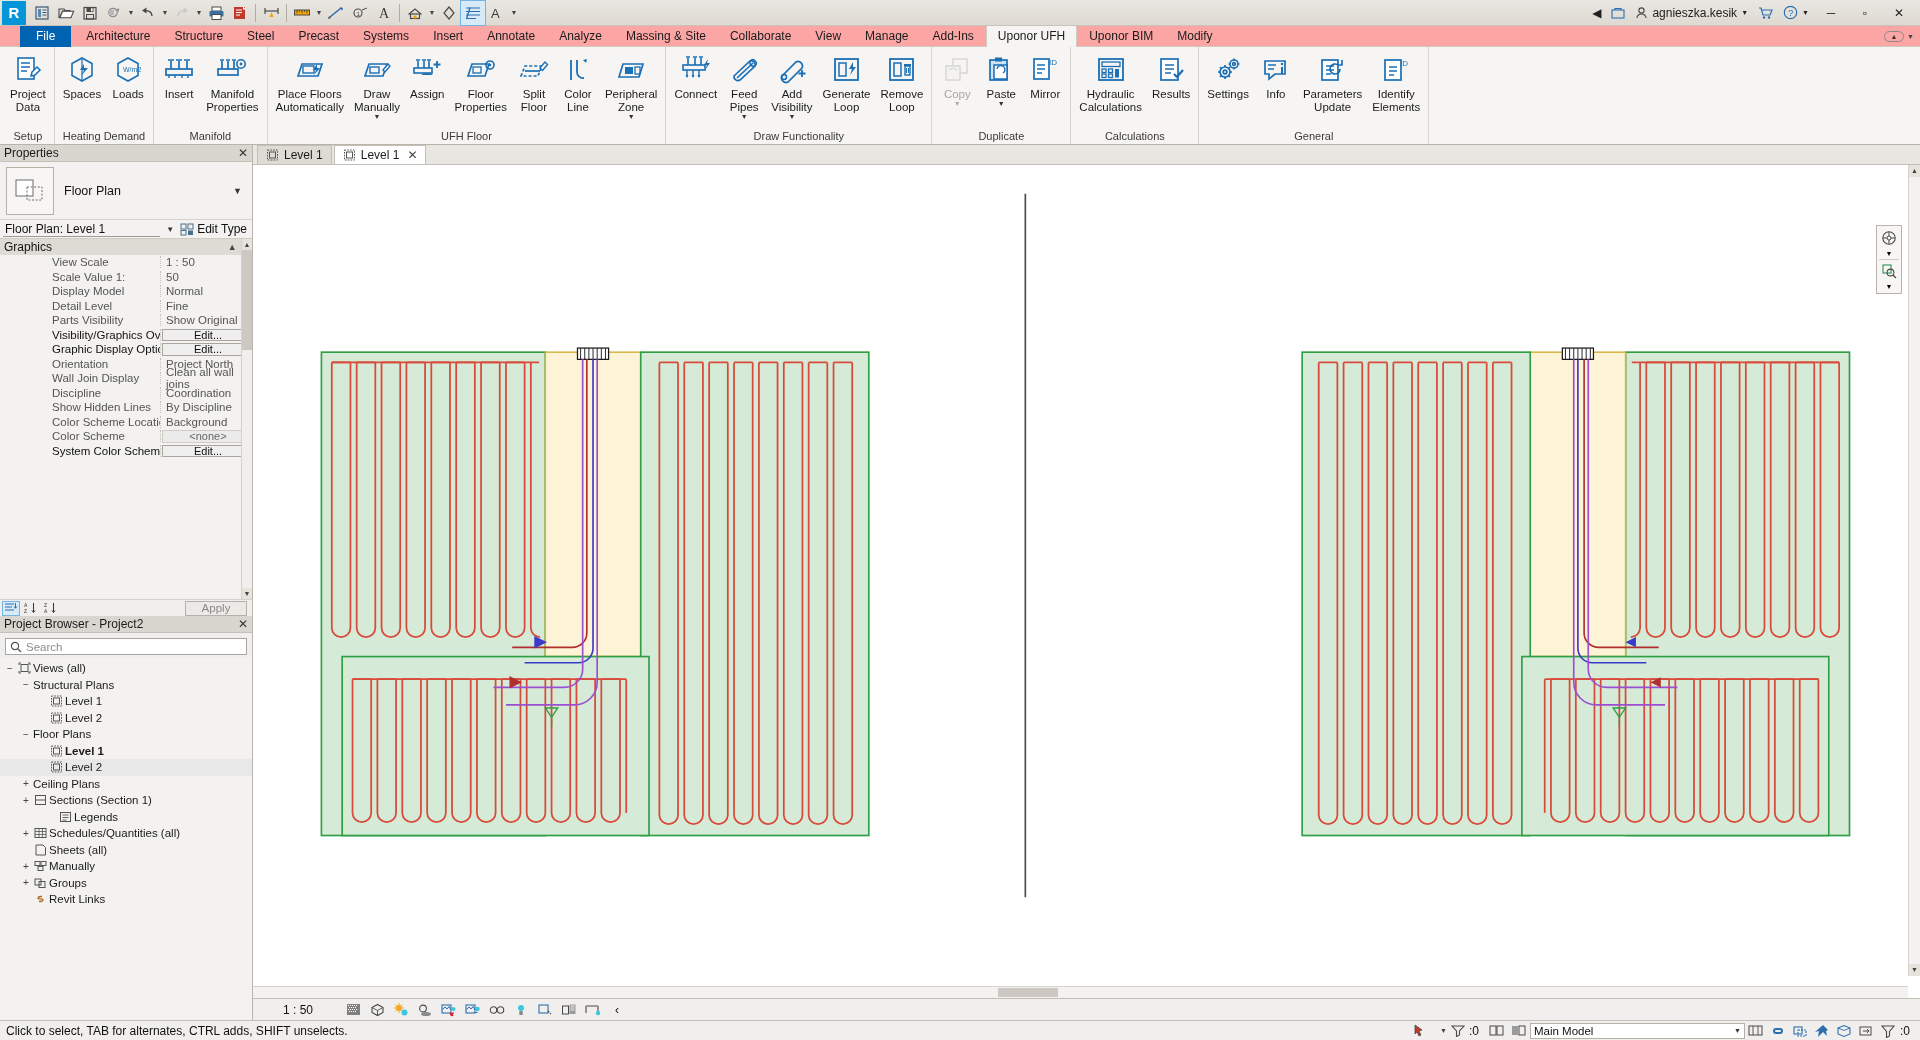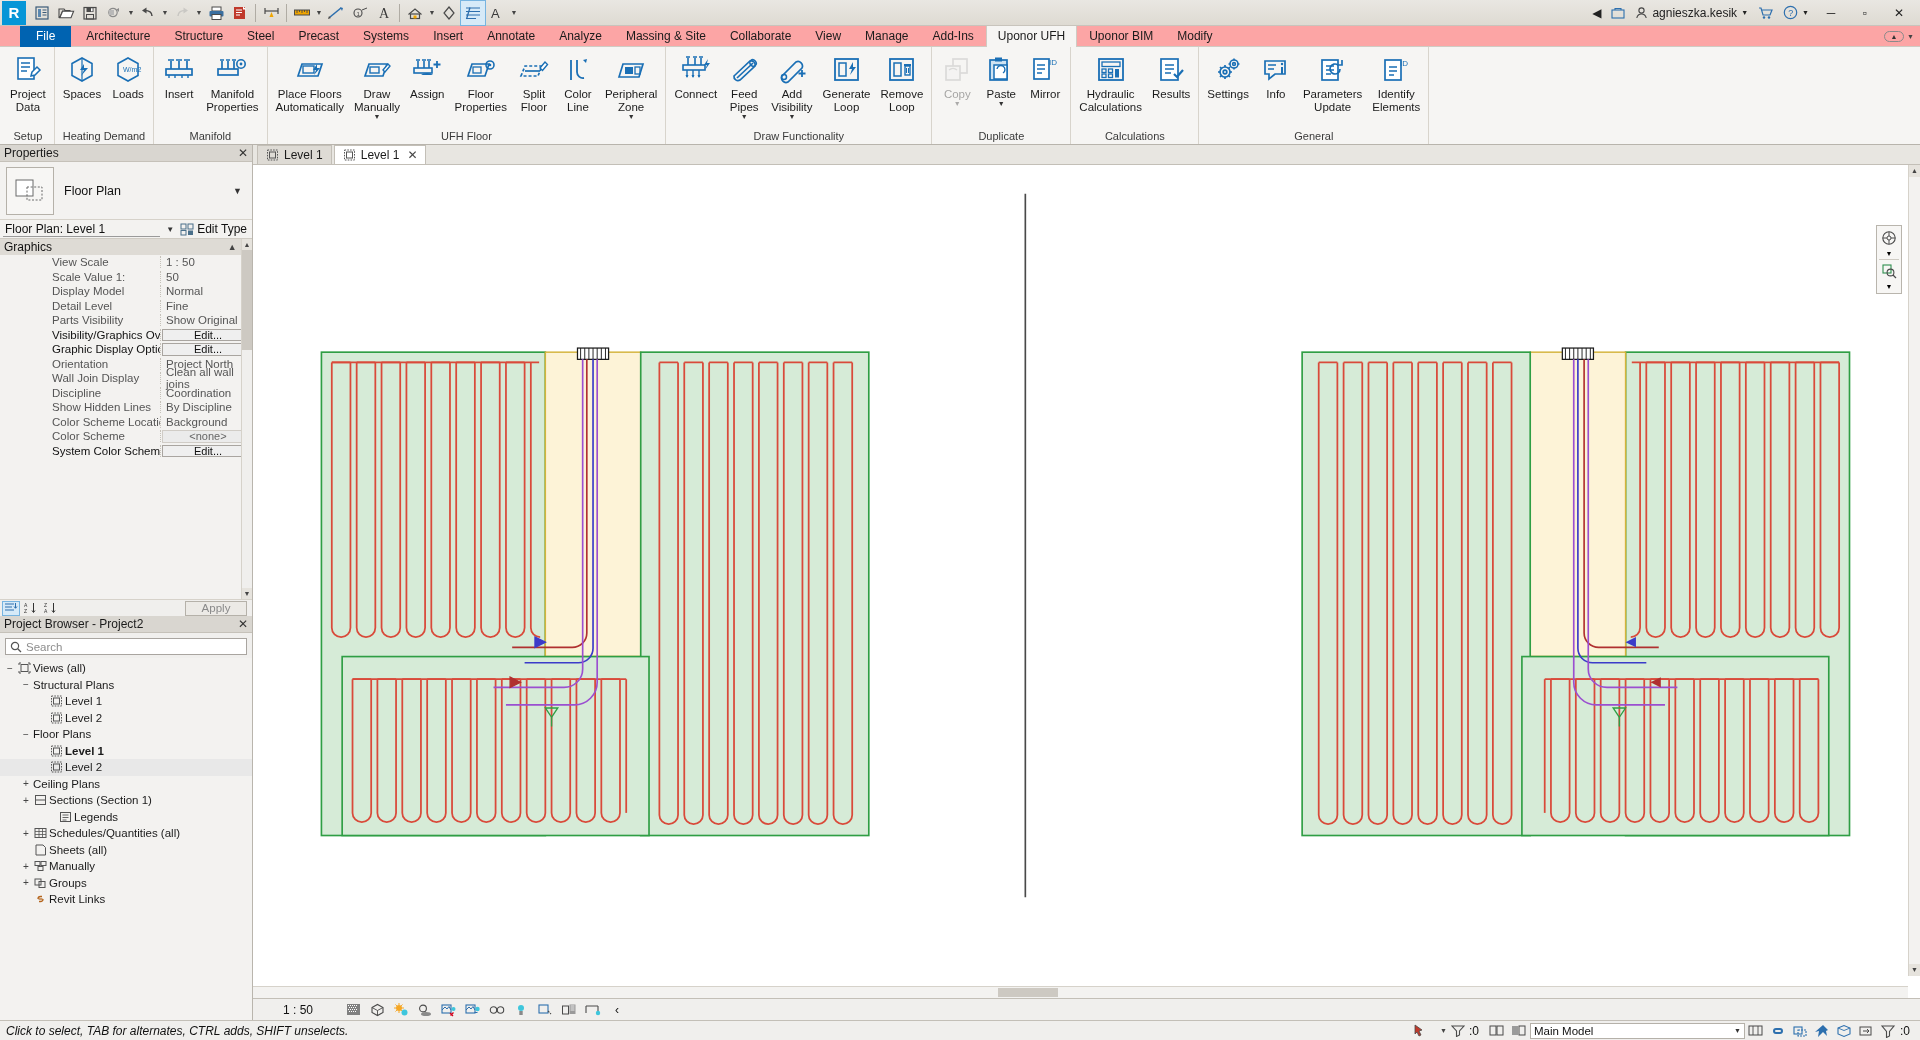--- a/index.html
+++ b/index.html
@@ -194,21 +194,21 @@
     border-top:1px solid #c3bfb7; padding-left:20px; font-size:12px; color:#111;
   }
   .vc-scale { padding:0 28px 0 10px; }
   .vc-ico { width:24px;height:20px; display:flex;align-items:center;justify-content:center; cursor:pointer;}
 
   
   .statusbar {
     height:20px; background:#f0efed; border-top:1px solid #c3bfb7; display:flex; align-items:center;
     font-size:12px; color:#111; padding:0 4px; gap:0;
   }
-  .sb-msg { padding-left:2px;font-style:italic; }
+  .sb-msg { padding-left:2px; }
   .sb-mid { margin-left:auto; display:flex; align-items:center; gap:0; }
   .sb-item { display:flex; align-items:center; gap:4px; padding:0 7px; height:18px; }
   .sb-ico { width:22px;height:18px;display:flex;align-items:center;justify-content:center; cursor:pointer;}
   .sb-combo { width:215px; height:16px; border:1px solid #b5b1a9; background:#fff; display:flex; align-items:center; padding:0 3px; font-size:11.5px;}
   .sb-combo .c { margin-left:auto; font-size:7px; color:#333;}
 
   svg { display:block; }
 </style>
 </head>
 <body>

